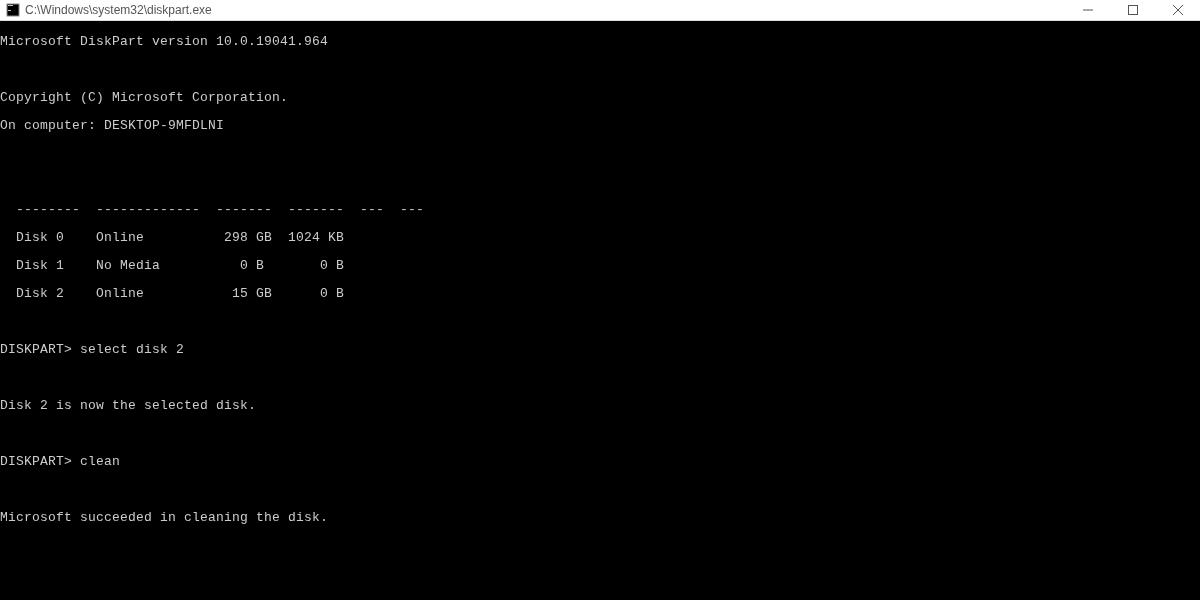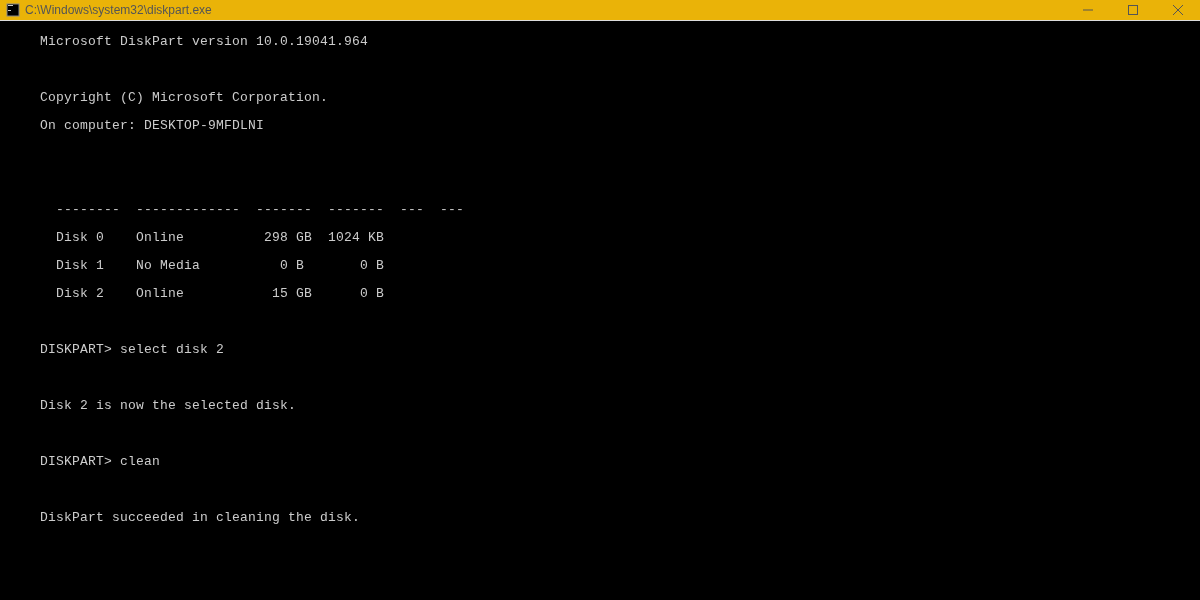--- a/index.html
+++ b/index.html
@@ -9,21 +9,21 @@
     }
     body {
       width: 1200px;
       height: 600px;
       background: #000;
       font-family: Consolas, 'Courier New', monospace;
       overflow: hidden;
     }
     .titlebar {
       height: 21px;
-      background: #eab308;
+      background: #ffffff;
       display: flex;
       align-items: center;
       border-bottom: 1px solid #ddd;
     }
     .titlebar-icon {
       width: 14px;
       height: 14px;
       margin-left: 6px;
       margin-right: 5px;
       display: inline-flex;
@@ -65,21 +65,20 @@
       font-size: 13px;
       line-height: 14px;
       padding: 0;
       white-space: pre;
       font-family: Consolas, 'Courier New', monospace;
       letter-spacing: 0.2px;
     }
     .line {
       display: block;
       min-height: 14px;
-      padding-left: 40px;
     }
     .blank {
       display: block;
       height: 14px;
     }
   </style>
 </head>
 <body>
 
 <div class="titlebar">
@@ -122,21 +121,21 @@
 <span class="line">  Disk 0    Online          298 GB  1024 KB</span>
 <span class="line">  Disk 1    No Media          0 B       0 B</span>
 <span class="line">  Disk 2    Online           15 GB      0 B</span>
 <span class="blank"></span>
 <span class="line"><span>DISKPART&gt;</span> <span>select disk 2</span></span>
 <span class="blank"></span>
 <span class="line">Disk 2 is now the selected disk.</span>
 <span class="blank"></span>
 <span class="line"><span>DISKPART&gt;</span> <span>clean</span></span>
 <span class="blank"></span>
-<span class="line">DiskPart succeeded in cleaning the disk.</span>
+<span class="line">Microsoft succeeded in cleaning the disk.</span>
 <span class="blank"></span>
 
 
 
 
 
 
 
 
 

